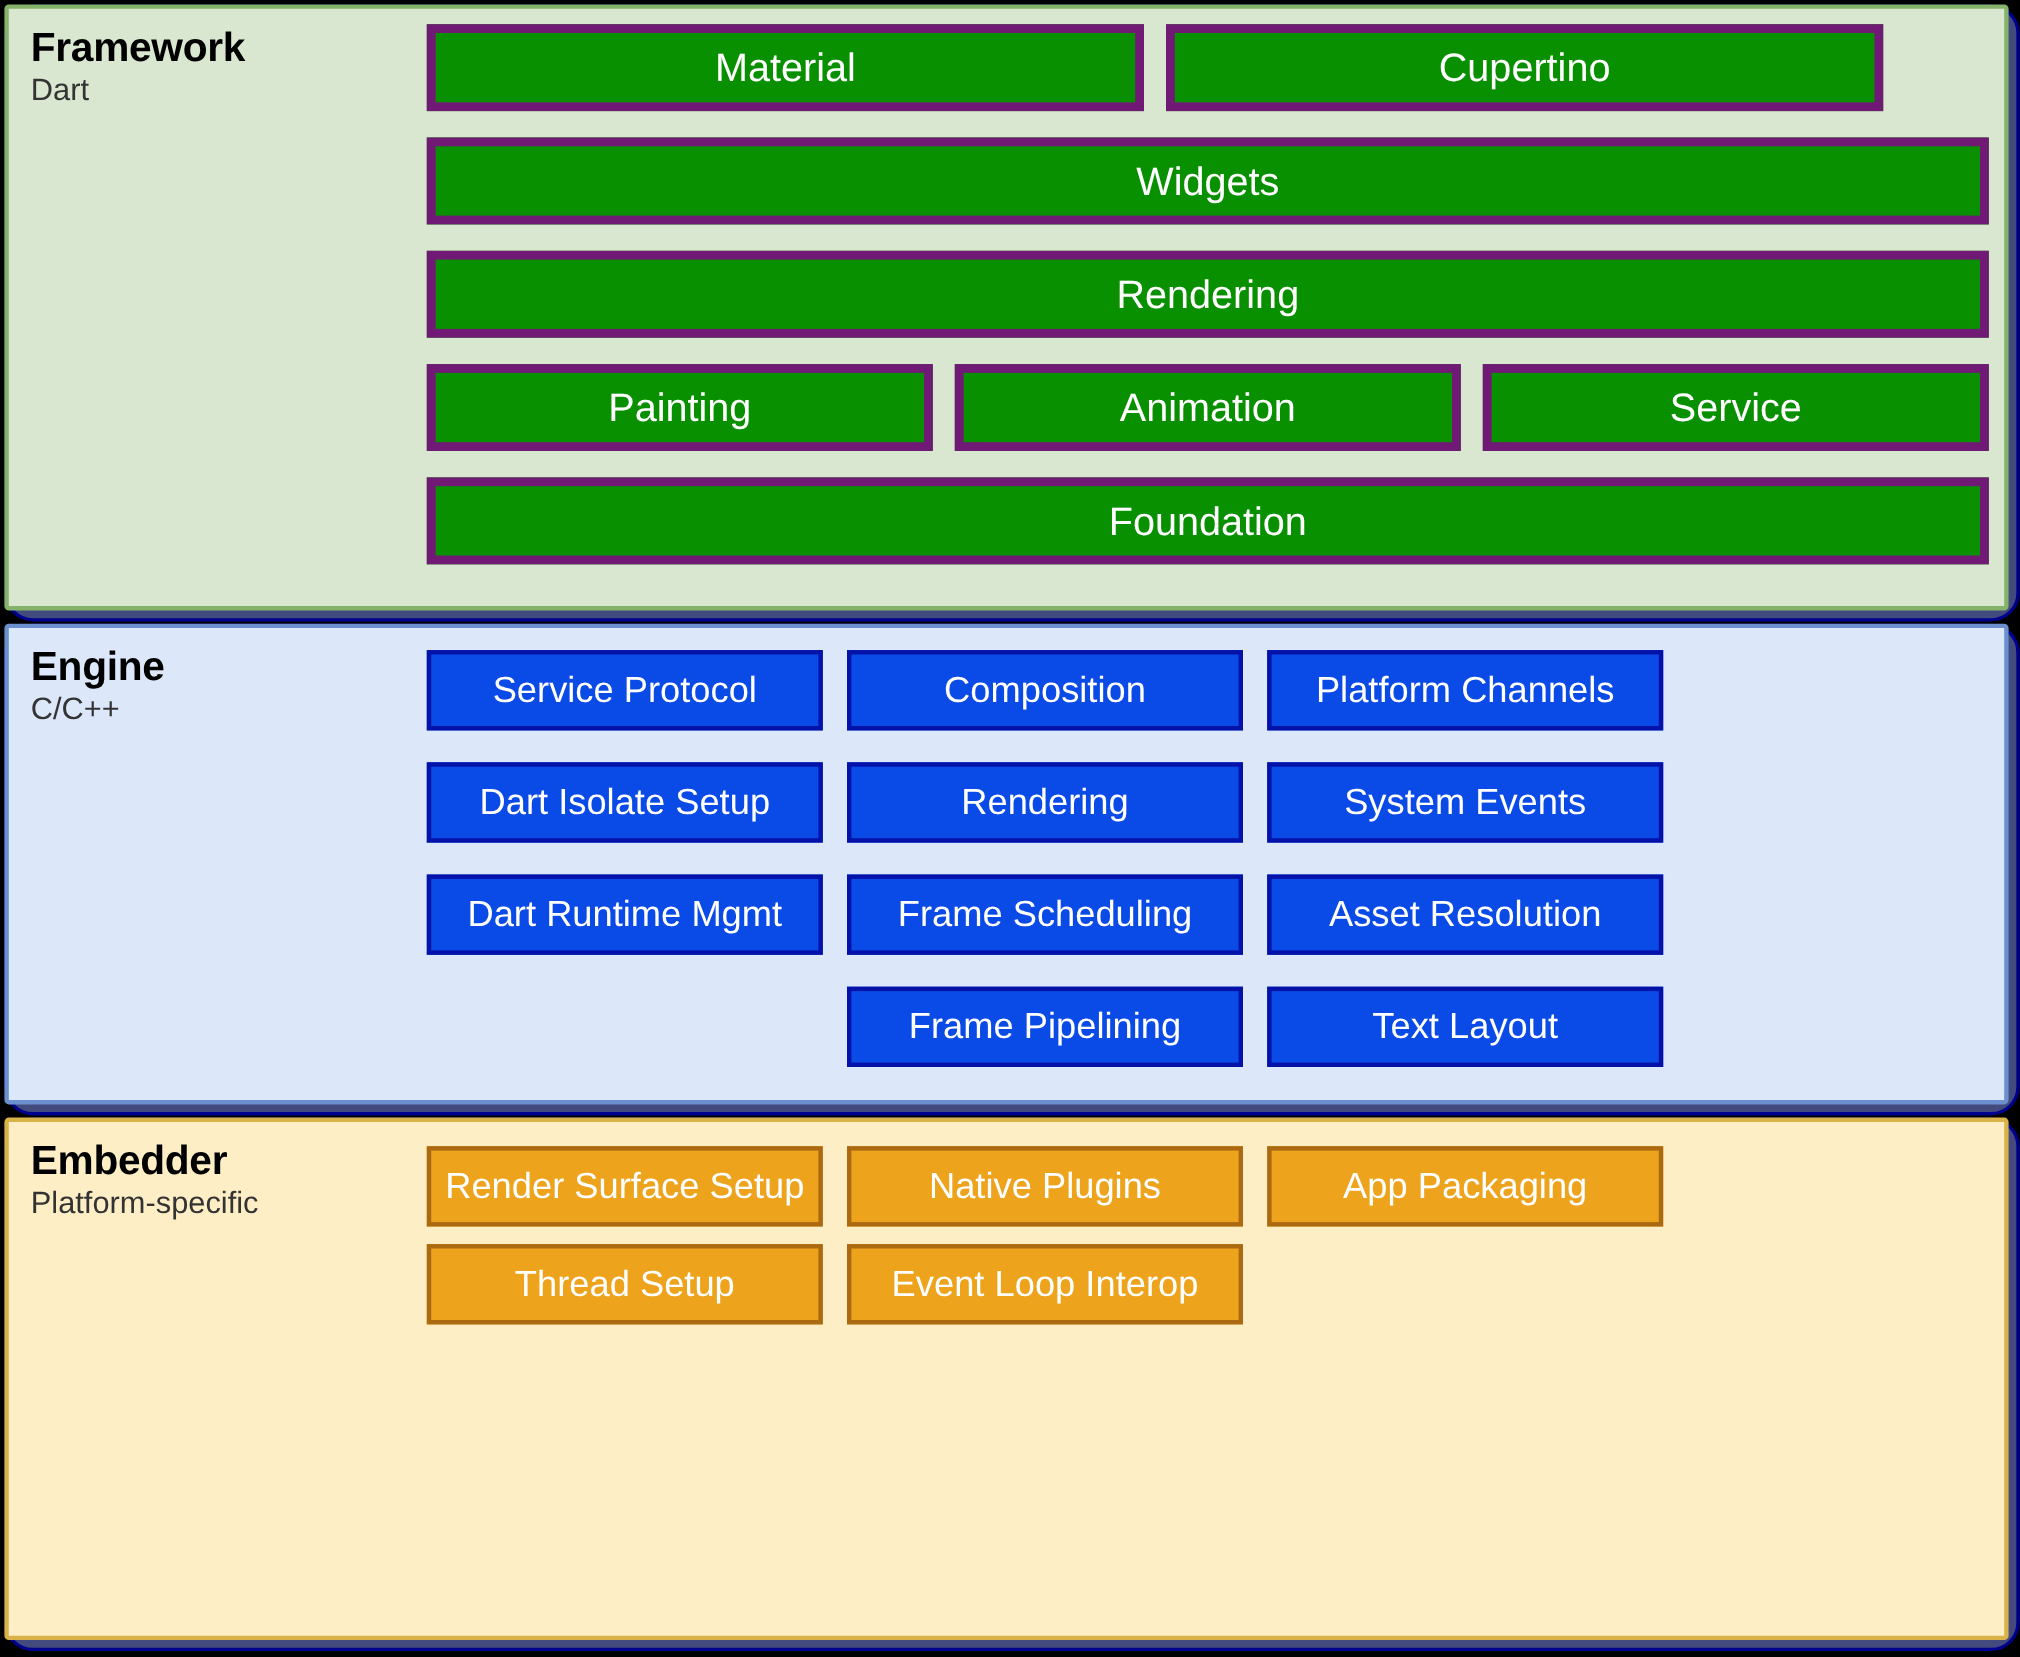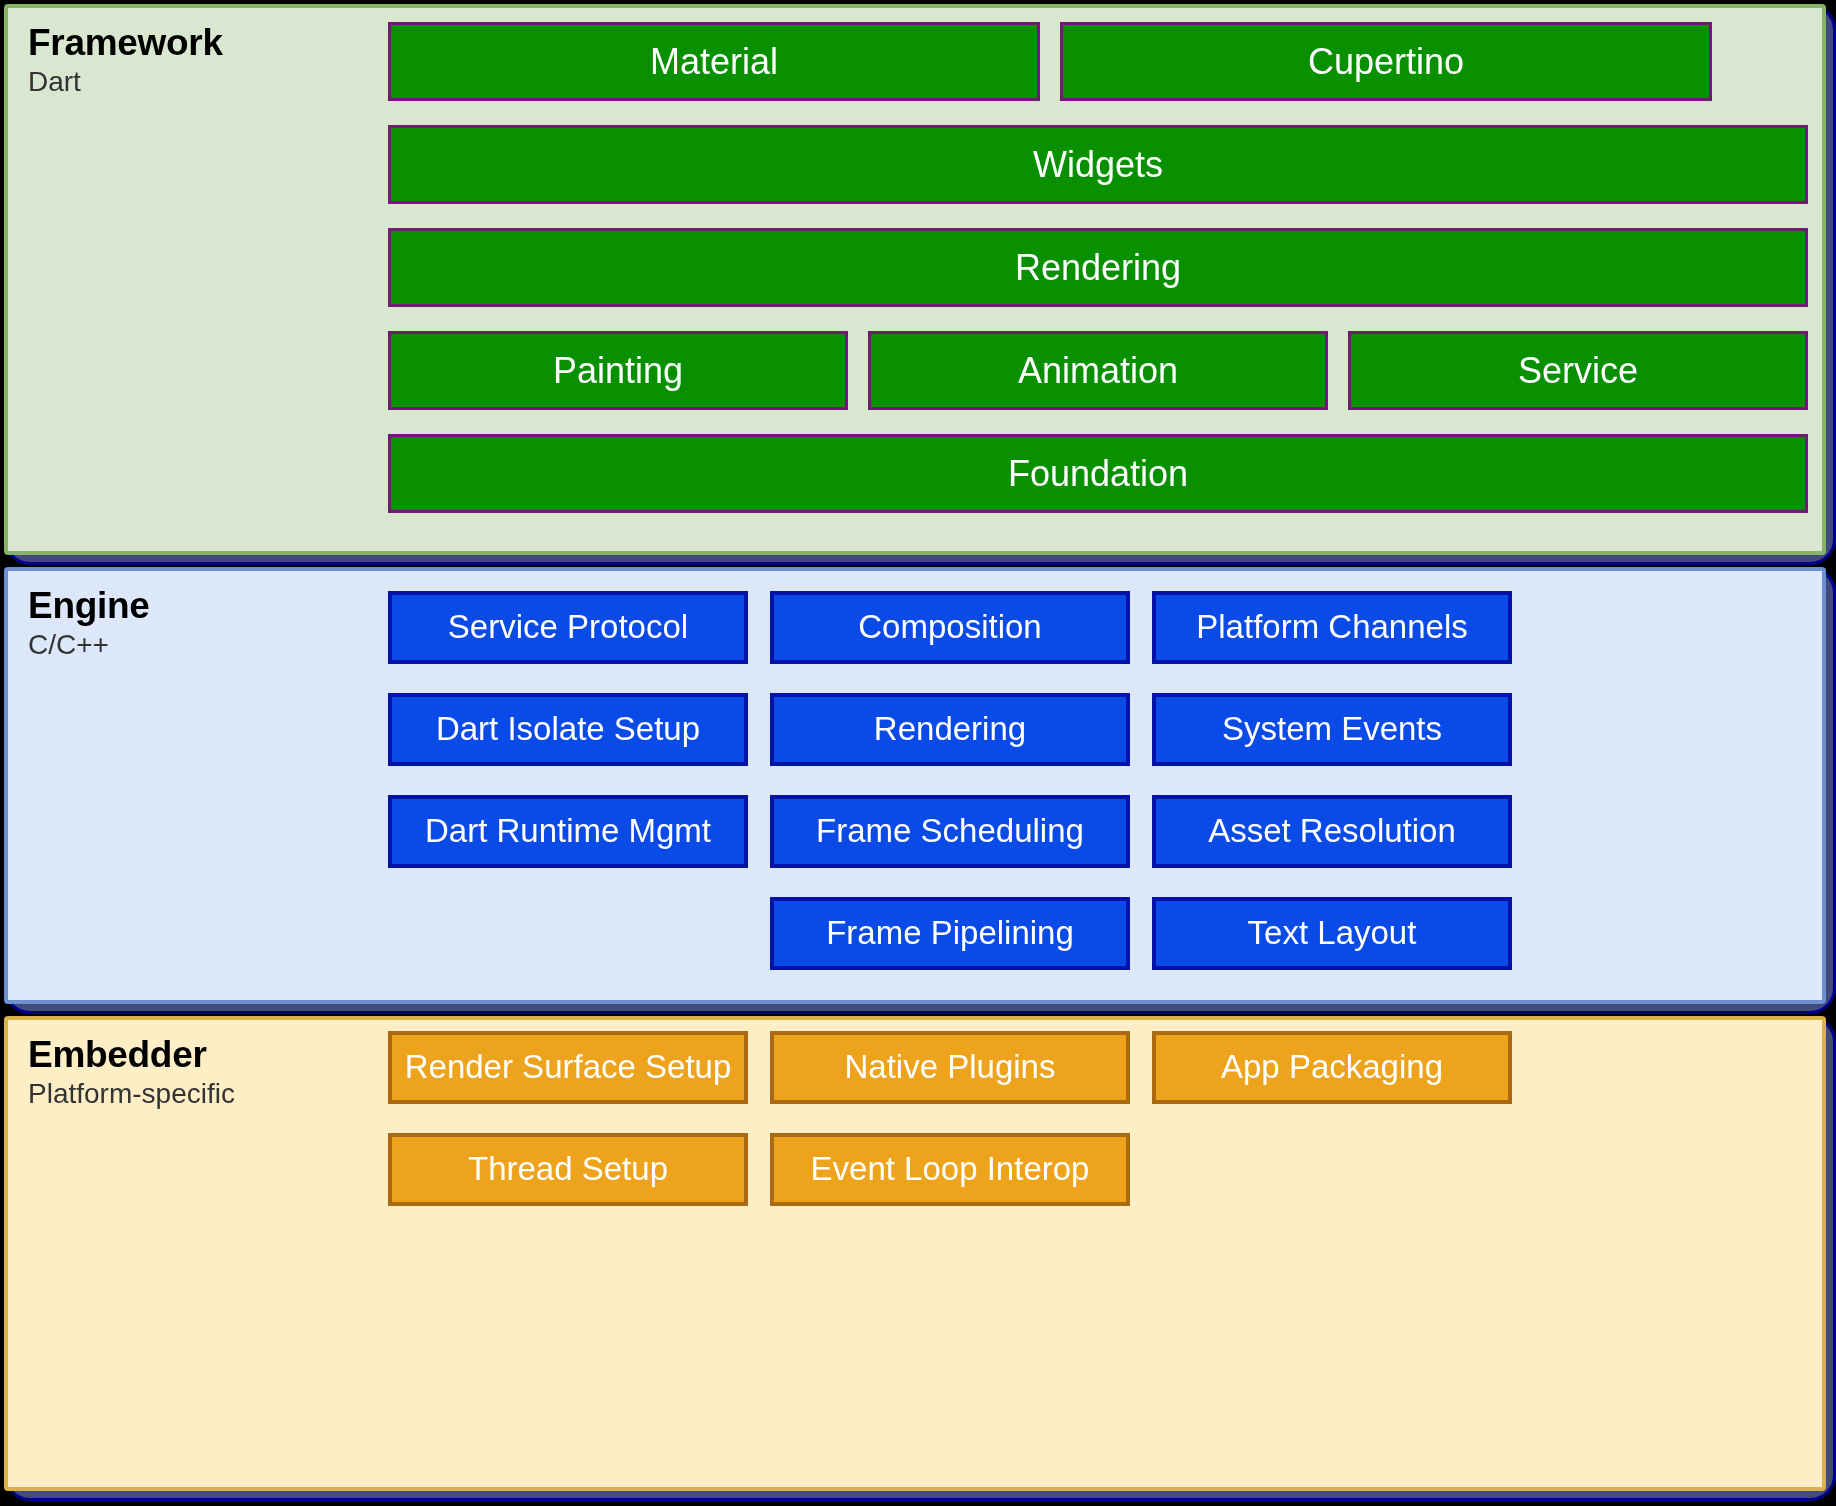--- a/index.html
+++ b/index.html
@@ -109,21 +109,21 @@
     justify-content: center;
     text-align: center;
     color: #ffffff;
     box-sizing: border-box;
     line-height: 1.05;
   }
 
   
   .layer-framework .cell {
     background: #089000;
-    border: 3px solid #701a75;
+    border: 8px solid #701a75;
     font-size: 36px;
     height: 79px;
   }
   .layer-framework .row { gap: 20px; }
 
   
   .layer-engine .cell {
     background: #0a4ae6;
     border: 4px solid #0412a8;
     font-size: 33px;
@@ -144,21 +144,21 @@
   .w-full   { flex: 1 1 100%; }
   .w-half-a { flex: 0 0 652px; }
   .w-half-b { flex: 0 0 652px; }
   .w-third  { flex: 1 1 0; }
   .col-a { flex: 0 0 360px; }
   .col-b { flex: 0 0 360px; }
   .col-c { flex: 0 0 360px; }
   .col-spacer { flex: 0 0 360px; }
 
   .layer-engine .layer-content { padding-top: 20px; gap: 29px; }
-  .layer-embedder .layer-content { padding-top: 11px; gap: 29px; }
+  .layer-embedder .layer-content { padding-top: 22px; gap: 16px; }
   .layer-framework .layer-content { padding-top: 14px; gap: 24px; }
 
   .layer-embedder .col-a,
   .layer-embedder .col-b,
   .layer-embedder .col-c { flex: 0 0 360px; }
 </style>
 </head>
 <body>
 
 <div class="diagram">

